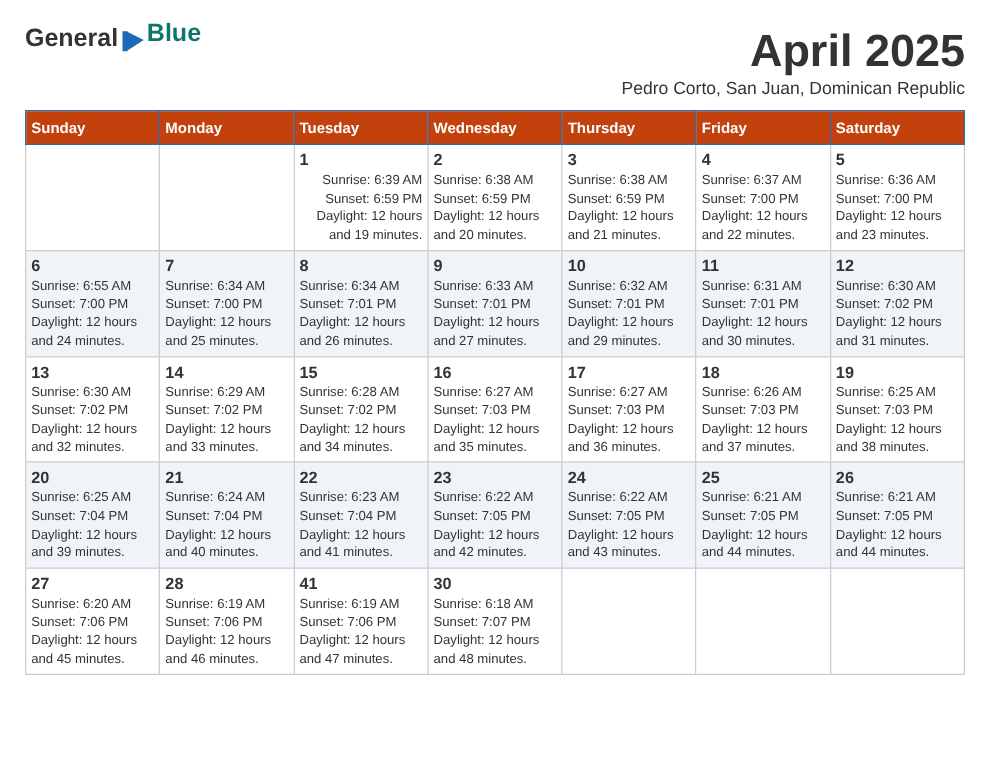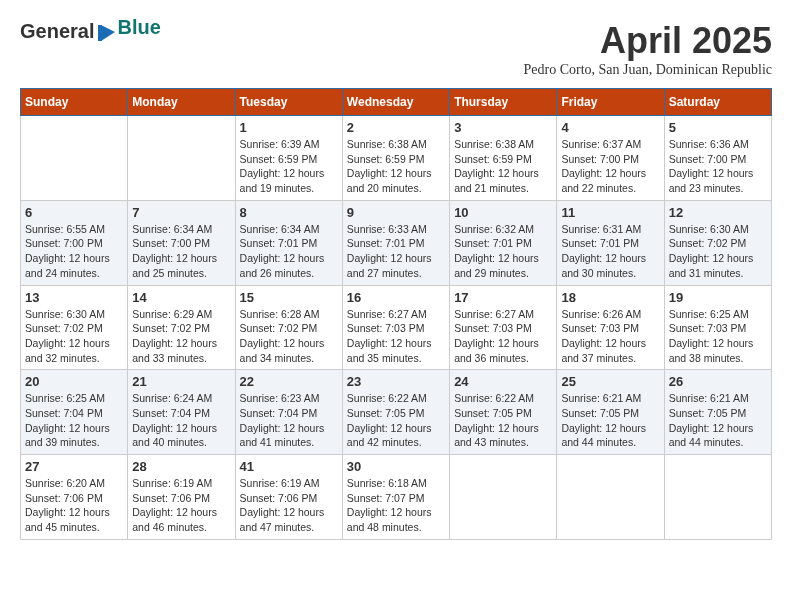--- a/index.html
+++ b/index.html
@@ -29,21 +29,20 @@
       text-align: right;
     }
     .month-title {
       font-size: 36px;
       font-weight: bold;
       color: #333;
     }
     .location-title {
       font-size: 14px;
       color: #333;
-      font-family: Liberation Serif, serif;
     }
     table {
       width: 100%;
       border-collapse: collapse;
       font-size: 11px;
     }
     th {
       background-color: #c2410c;
       color: #fff;
       padding: 6px 4px;
@@ -111,21 +110,21 @@
         <th>Friday</th>
         <th>Saturday</th>
       </tr>
   </thead>
   <tbody id="calendar-body">
   <tr>
         <td class="empty-cell"></td>
         <td class="empty-cell"></td>
         <td>
           <span class="day-number">1</span>
-          <div class="day-info" style="white-space: pre-line;">Sunrise: 6:39 AM
+          <div class="day-info" style="white-space: pre-line; text-align: right;">Sunrise: 6:39 AM
 Sunset: 6:59 PM
 Daylight: 12 hours
 and 19 minutes.</div>
         </td>
         <td>
           <span class="day-number">2</span>
           <div class="day-info" style="white-space: pre-line;">Sunrise: 6:38 AM
 Sunset: 6:59 PM
 Daylight: 12 hours
 and 20 minutes.</div>

